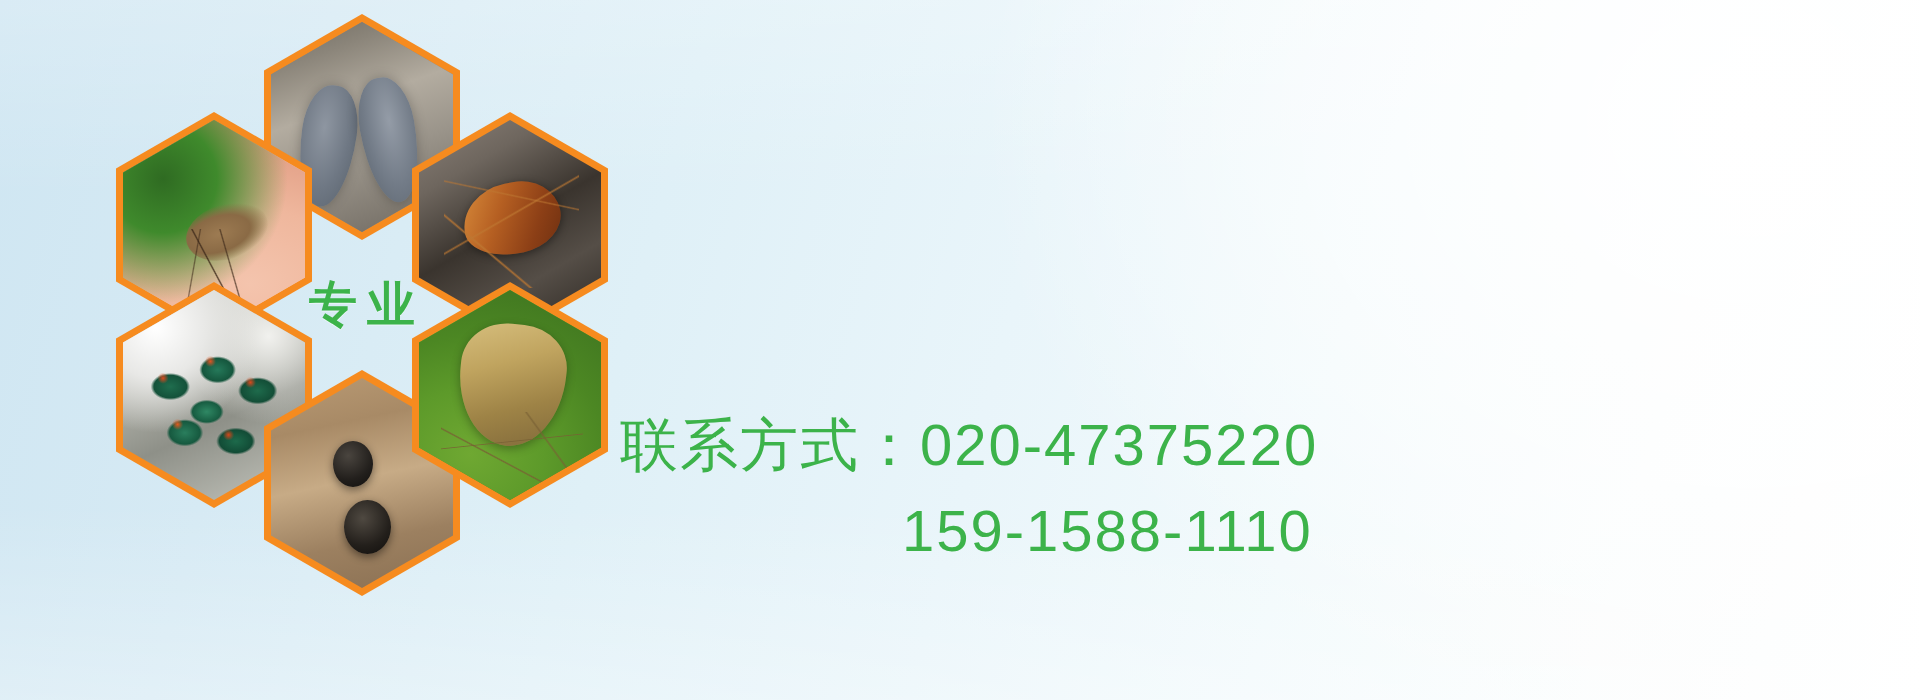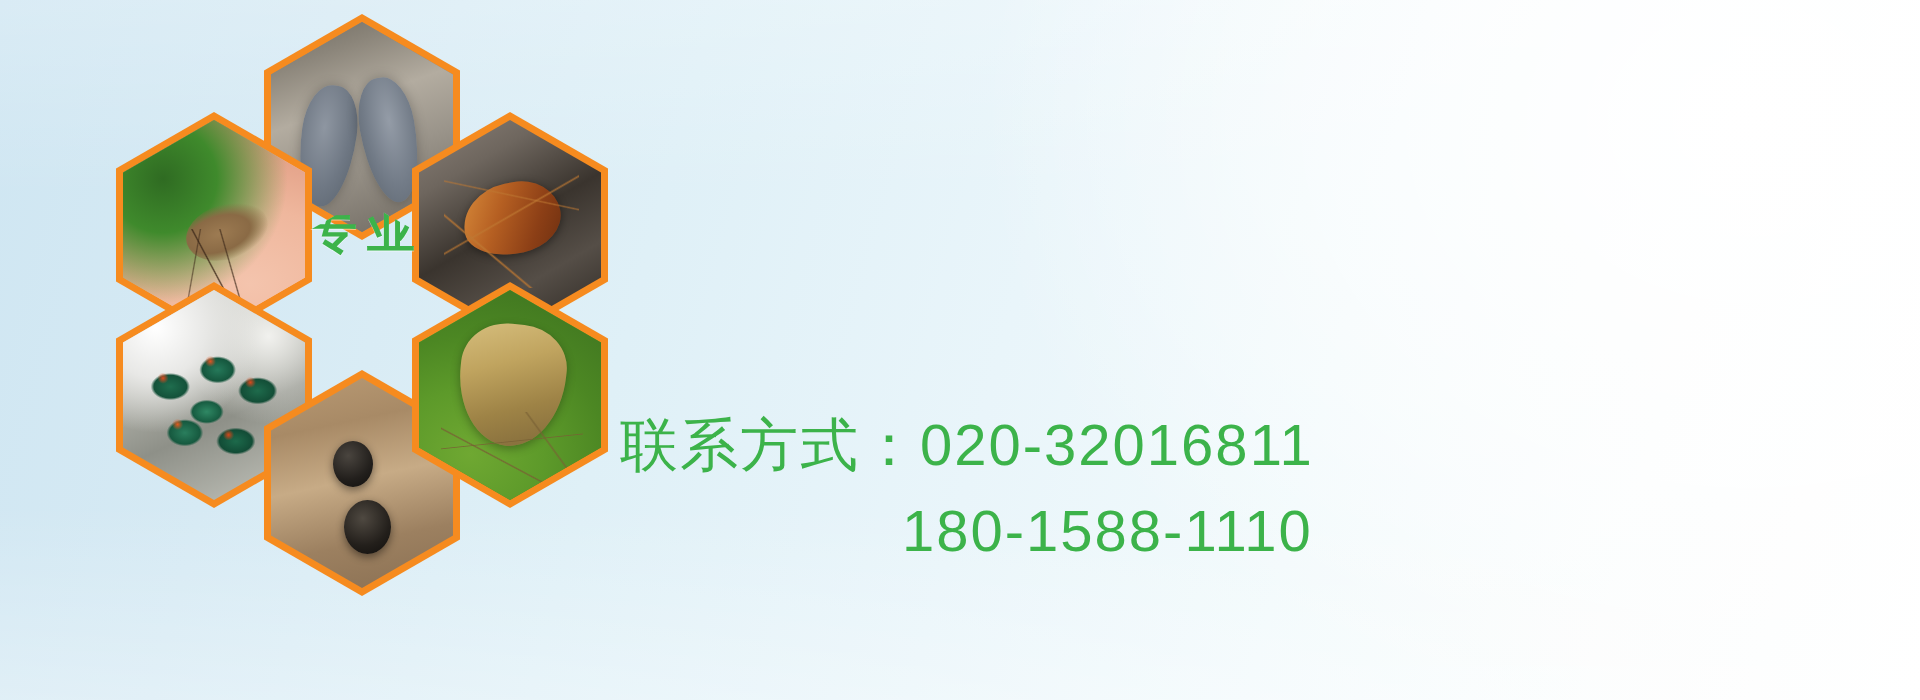--- a/index.html
+++ b/index.html
@@ -54,20 +54,21 @@
     inset: 0;
   }
   .hex-center {
     background: transparent;
   }
   .hex-center .inner {
     background: transparent;
     display: flex;
     flex-direction: column;
     align-items: center;
+    justify-content: center;
   }
   .hex-title-line {
     color: #3cb34a;
     font-size: 48px;
     font-weight: bold;
     letter-spacing: 10px;
     text-indent: 10px;
     line-height: 1.28;
     text-shadow: 0 1px 0 rgba(255,255,255,0.5);
   }
@@ -323,17 +324,17 @@
     <div class="hex hex-center pos-center">
       <div class="inner">
         <div class="hex-title-line">专业</div>
       </div>
     </div>
 
   </div>
 
 
   <div id="contact">
-    <div class="contact-line">联系方式：020-32016811</div>
-    <div class="contact-line second">180-1588-1110</div>
+    <div class="contact-line">联系方式：020-47375220</div>
+    <div class="contact-line second">159-1588-1110</div>
   </div>
 
 </div>
 
 </body></html>

